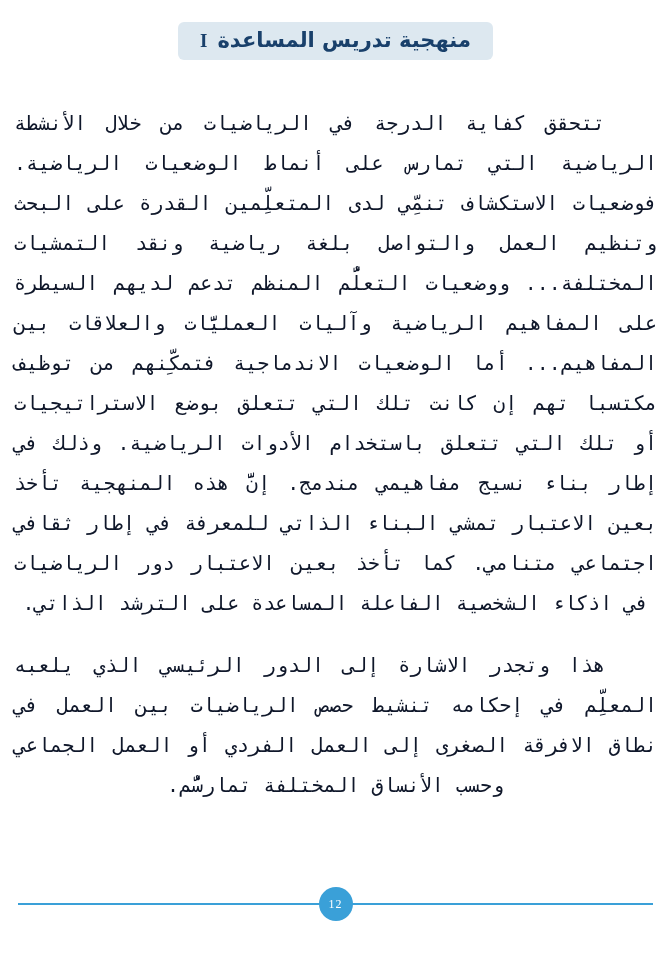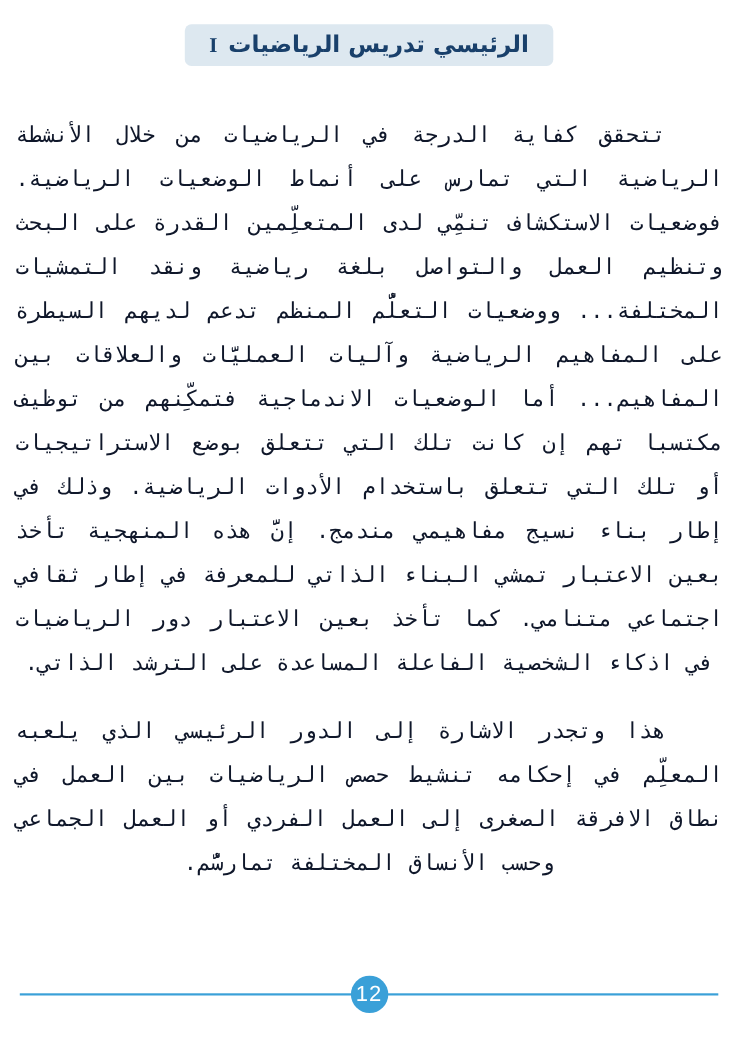--- a/index.html
+++ b/index.html
@@ -105,34 +105,34 @@
     top: 0;
     transform: translateX(-50%);
     width: 34px;
     height: 34px;
     border-radius: 50%;
     background: #3aa0d8;
     color: #ffffff;
     display: flex;
     align-items: center;
     justify-content: center;
-    font-family: Liberation Sans, sans-serif;
-    font-size: 20px;
+    font-family: Liberation Serif, serif;
+    font-size: 12px;
     letter-spacing: 1px;
     direction: ltr;
   }
 </style>
 </head>
 <body>
 
 <div class="page">
 
   <div class="heading-wrap">
     <div class="heading-box">
-      <span class="heading-title">الرئيسي تدريس الرياضيات</span>
+      <span class="heading-title">منهجية تدريس المساعدة</span>
       <span class="heading-number">I</span>
     </div>
   </div>
 
   <div class="body-text">
     <p class="para indent">تتحقق كفاية الدرجة في الرياضيات من خلال الأنشطة الرياضية التي تمارس على أنماط الوضعيات الرياضية. فوضعيات الاستكشاف تنمِّي لدى المتعلِّمين القدرة على البحث وتنظيم العمل والتواصل بلغة رياضية ونقد التمشيات المختلفة... ووضعيات التعلُّم المنظم تدعم لديهم السيطرة على المفاهيم الرياضية وآليات العمليَّات والعلاقات بين المفاهيم... أما الوضعيات الاندماجية فتمكِّنهم من توظيف مكتسبا تهم إن كانت تلك التي تتعلق بوضع الاستراتيجيات أو تلك التي تتعلق باستخدام الأدوات الرياضية. وذلك في إطار بناء نسيج مفاهيمي مندمج. إنَّ هذه المنهجية تأخذ بعين الاعتبار تمشي البناء الذاتي للمعرفة في إطار ثقافي اجتماعي متنامي. كما تأخذ بعين الاعتبار دور الرياضيات في اذكاء الشخصية الفاعلة المساعدة على الترشد الذاتي.</p>
     <p class="para indent">هذا وتجدر الاشارة إلى الدور الرئيسي الذي يلعبه المعلِّم في إحكامه تنشيط حصص الرياضيات بين العمل في نطاق الافرقة الصغرى إلى العمل الفردي أو العمل الجماعي وحسب الأنساق المختلفة تمارسُّم.</p>
   </div>
 
   <div class="footer">

